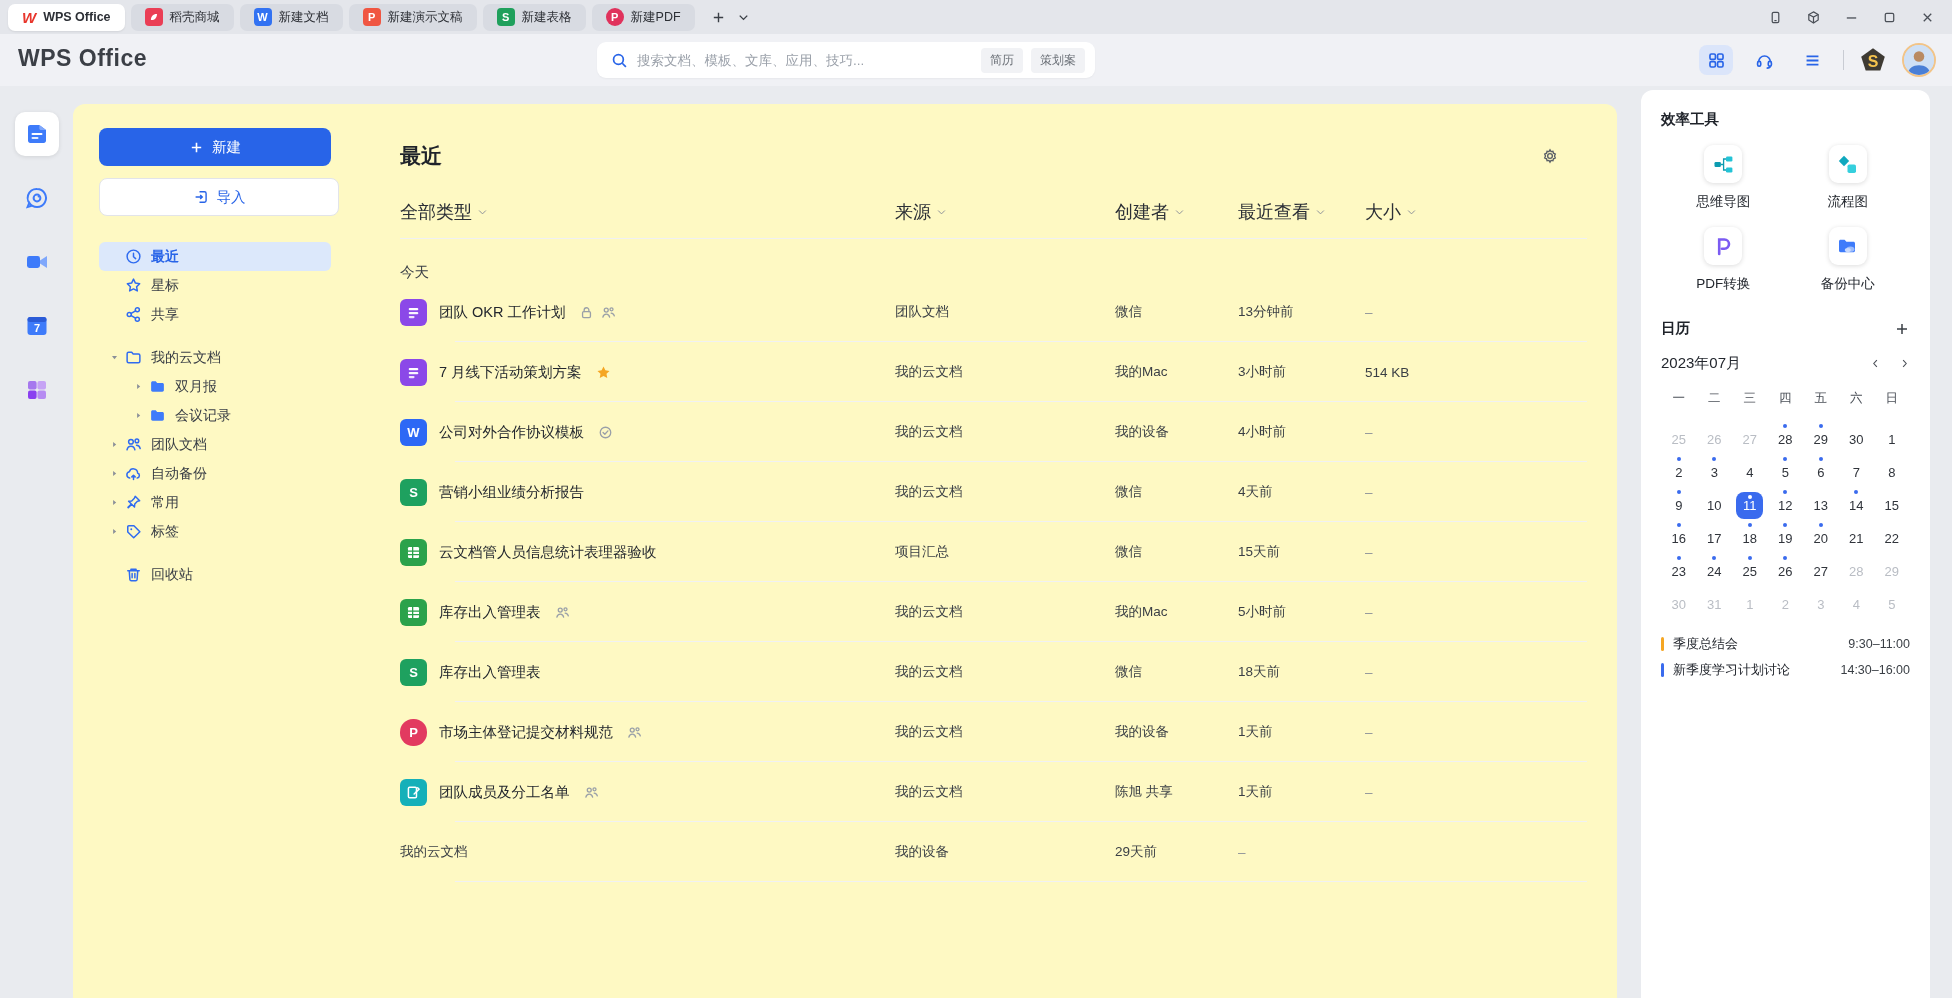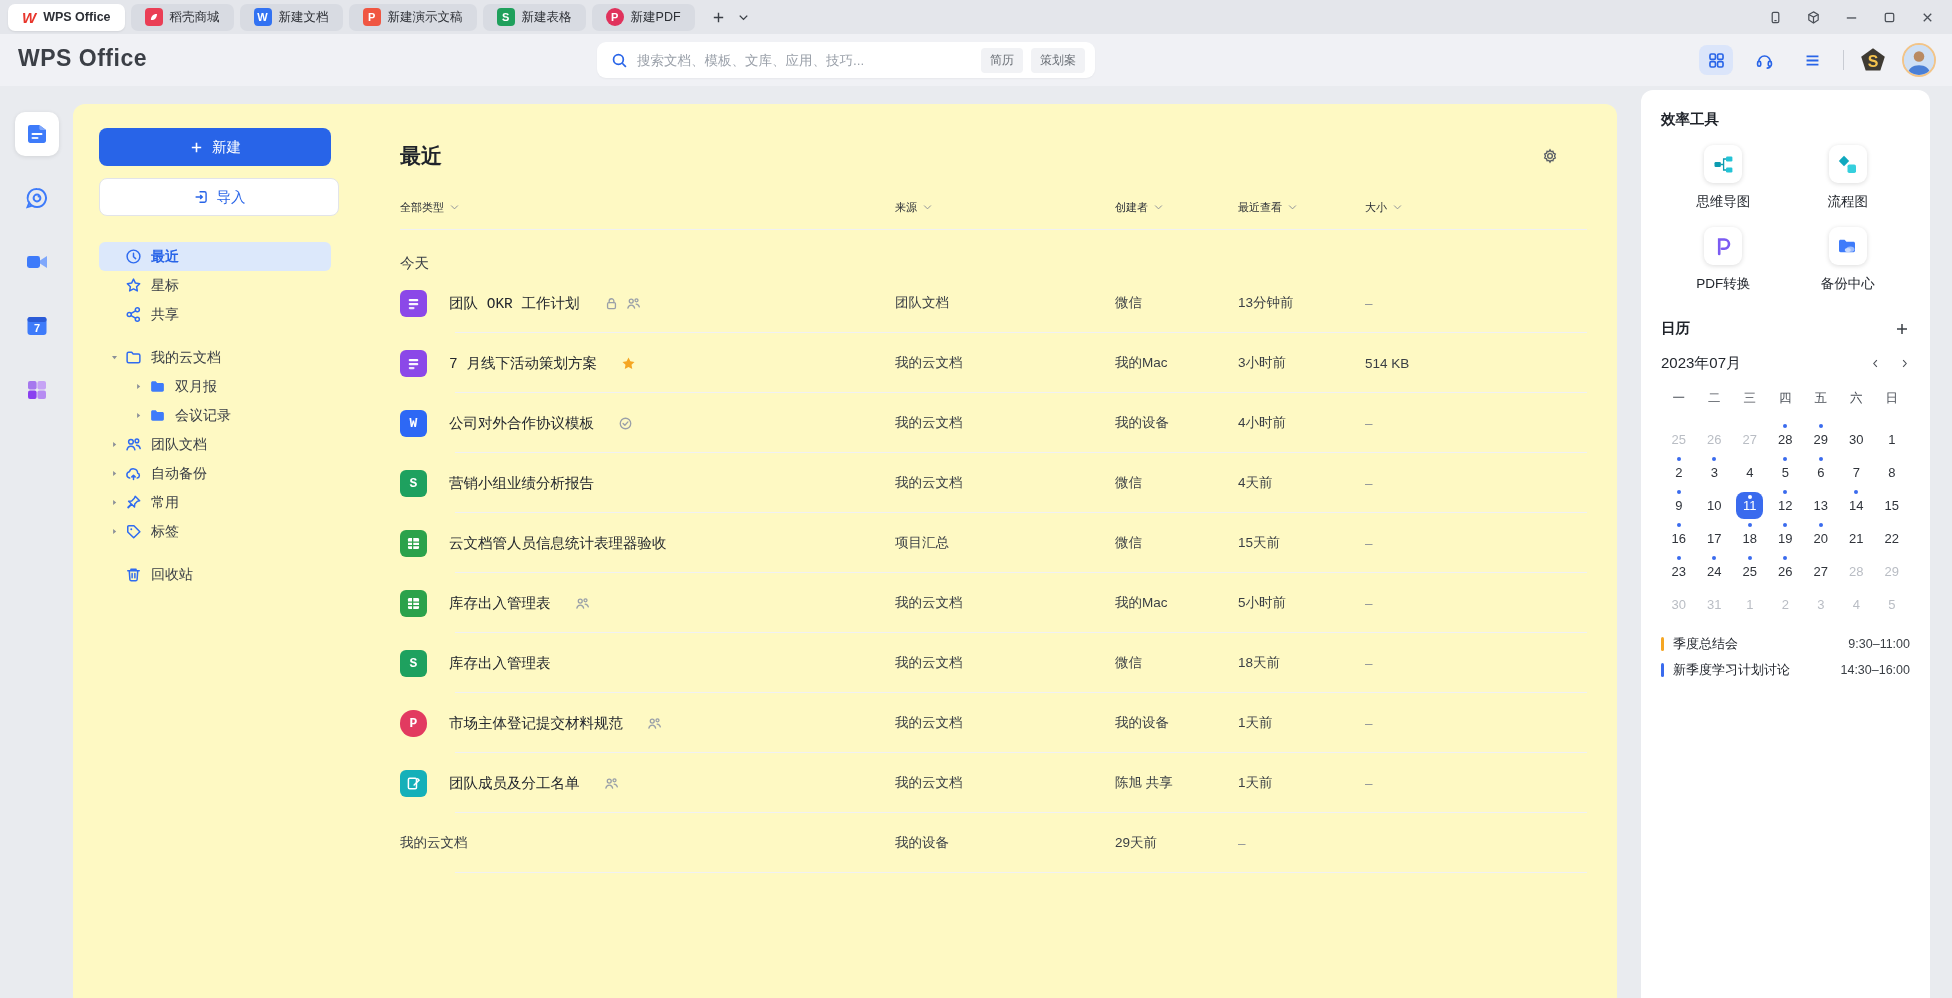--- a/index.html
+++ b/index.html
@@ -67,26 +67,26 @@
   .side-item .s-ic { width:17px; height:17px; margin:0 9px 0 2px; color:#2f6bf0; flex:none; }
   .side-item.indent1 { padding-left:30px;font-family:Liberation Serif, serif; }
 
   
   .content { flex:1; padding:38px 30px 0 47px; }
   .content-head { display:flex; align-items:center; }
   .page-title { font-size:21px; font-weight:bold; color:#1f232a; }
   .gear { margin-left:auto; margin-right:28px; color:#5a5f66; width:18px; height:18px; }
   .grid-cols { display:grid; grid-template-columns:495px 220px 123px 127px 1fr; align-items:center; }
   .filter-row { margin-top:30px; padding-bottom:14px; border-bottom:1px solid #f0f1f3; }
-  .filter { font-size:11px; color:#2b2f36; display:flex; align-items:center; gap:5px; }
+  .filter { font-size:18px; color:#2b2f36; display:flex; align-items:center; gap:5px; }
   .filter svg { width:11px; height:11px; color:#8a8f98; }
   .section-label { margin-top:24px; font-size:14.5px; color:#3b4047; }
   .file-row { height:60px; position:relative; }
   .file-row::after { content:''; position:absolute; left:55px; right:0; bottom:0; height:1px; background:#f0f1f3; }
-  .name-cell { display:flex; align-items:center; gap:22px;font-family:Liberation Mono, monospace; }
+  .name-cell { display:flex; align-items:center; gap:12px; }
   .file-chip { width:27px; height:27px; border-radius:6px; color:#fff; display:flex; align-items:center; justify-content:center;
                font-size:13px; font-weight:bold; flex:none; }
   .file-chip svg { width:17px; height:17px; }
   .f-name { font-size:14.5px; color:#23272e; white-space:nowrap; }
   .badges { display:flex; align-items:center; gap:7px; margin-left:2px; }
   .badge { width:15px; height:15px; color:#9aa0a8; }
   .badge.star { color:#f5a623; }
   .cell { font-size:13.5px; color:#3a3f45; }
   .cell.dim { color:#8a8f98; }
 

